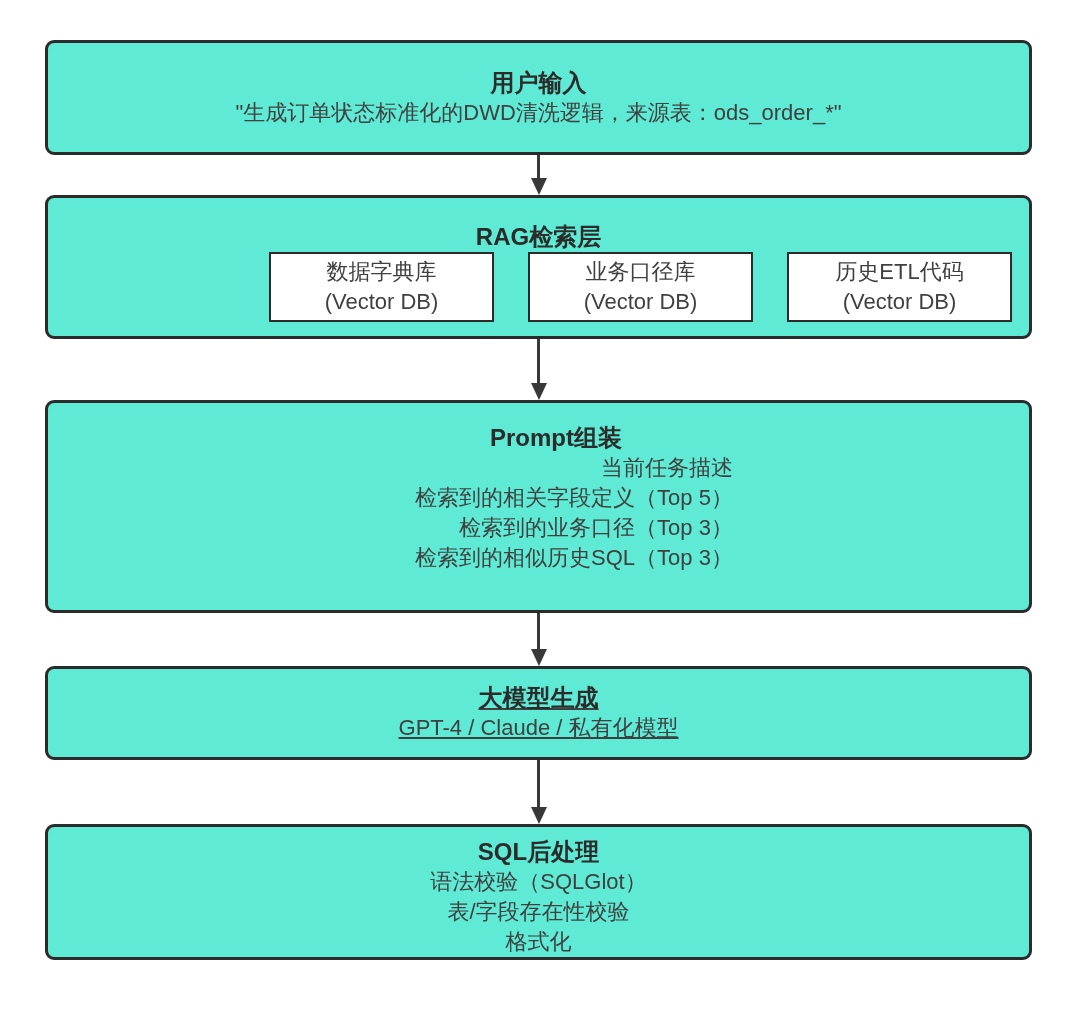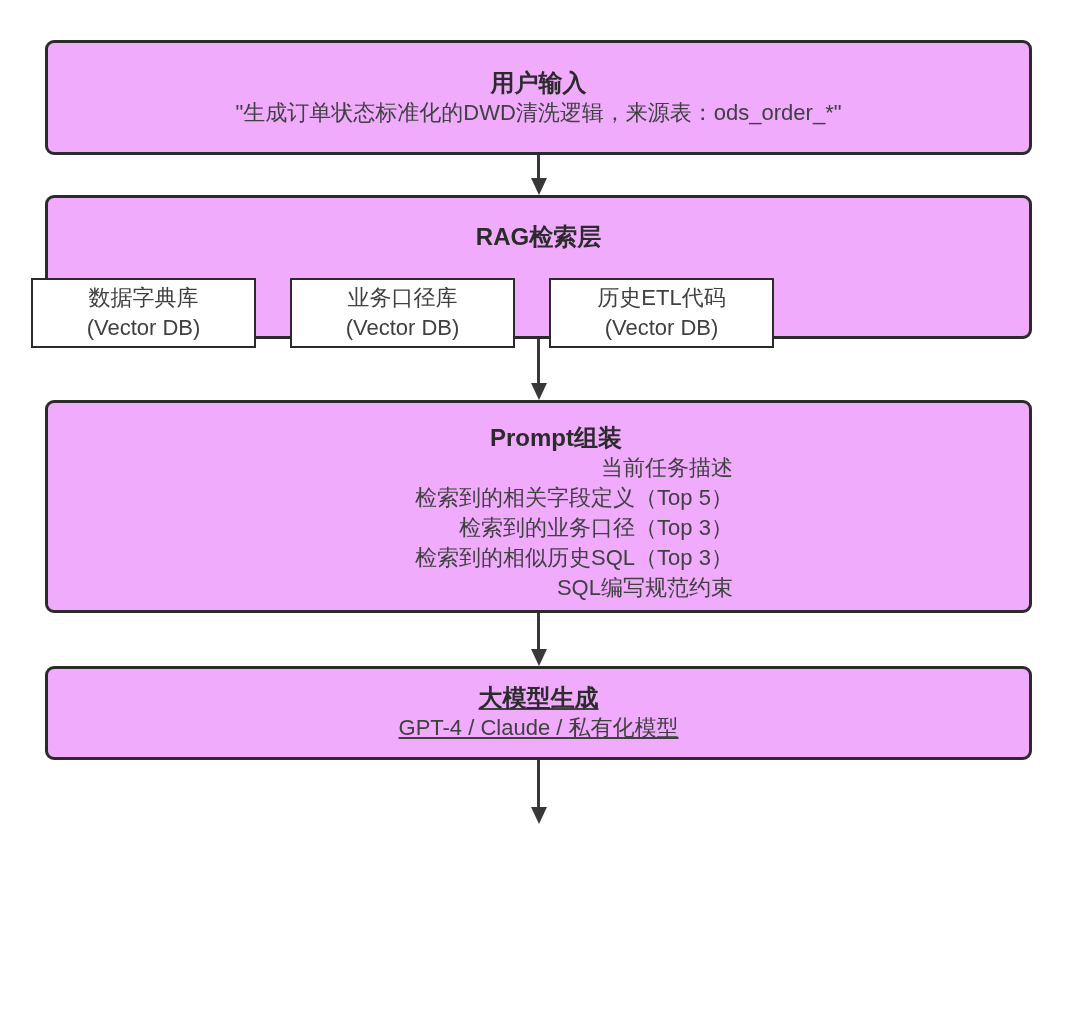--- a/index.html
+++ b/index.html
@@ -17,21 +17,21 @@
     left: 45px;
     top: 40px;
     width: 987px;
     display: flex;
     flex-direction: column;
   }
   .node {
     box-sizing: border-box;
     border: 3px solid #2b2b2b;
     border-radius: 9px;
-    background: #f0abfc;
+    background: #5eead4;
     display: flex;
     flex-direction: column;
     align-items: center;
   }
   .node.v-center { justify-content: center; }
   .node-title {
     font-size: 24px;
     line-height: 30px;
     font-weight: 700;
     color: #2b2b2b;
@@ -47,23 +47,22 @@
   
   .h-user    { height: 115px; }
   .h-rag     { height: 144px; padding-top: 24px; }
   .h-prompt  { height: 213px; padding-top: 20px; padding-left: 35px; }
   .h-llm     { height: 94px; text-decoration: underline;  }
   .h-post    { height: 136px; padding-top: 10px; }
 
   
   .vbox-row {
     display: flex;
-    justify-content: flex-start;
+    justify-content: flex-end;
     gap: 34px;
-    margin-top: 26px;
     position: relative;
     left: -17px;
     width: 100%;
   }
   .vbox {
     box-sizing: border-box;
     width: 225px;
     height: 70px;
     border: 2.5px solid #2b2b2b;
     background: #ffffff;
@@ -149,34 +148,39 @@
       <div class="arrow-head"></div>
     </div>
 
     <section class="node h-prompt">
       <div class="node-title">Prompt组装</div>
       <div class="list">
         <div class="node-line ind-12">当前任务描述</div>
         <div class="node-line">检索到的相关字段定义（Top 5）</div>
         <div class="node-line ind-8">检索到的业务口径（Top 3）</div>
         <div class="node-line">检索到的相似历史SQL（Top 3）</div>
-        <div class="node-line ind-36">SQL编写规范约束</div>
       </div>
     </section>
 
     <div class="arrow g-53">
       <div class="arrow-line al-36"></div>
       <div class="arrow-head"></div>
     </div>
 
     <section class="node v-center h-llm">
       <div class="node-title">大模型生成</div>
       <div class="node-line">GPT-4 / Claude / 私有化模型</div>
     </section>
 
     <div class="arrow g-64">
       <div class="arrow-line al-47"></div>
       <div class="arrow-head"></div>
     </div>
 
+    <section class="node h-post">
+      <div class="node-title">SQL后处理</div>
+      <div class="node-line">语法校验（SQLGlot）</div>
+      <div class="node-line">表/字段存在性校验</div>
+      <div class="node-line">格式化</div>
+    </section>
 
   </div>
 </div>
 
 </body></html>

